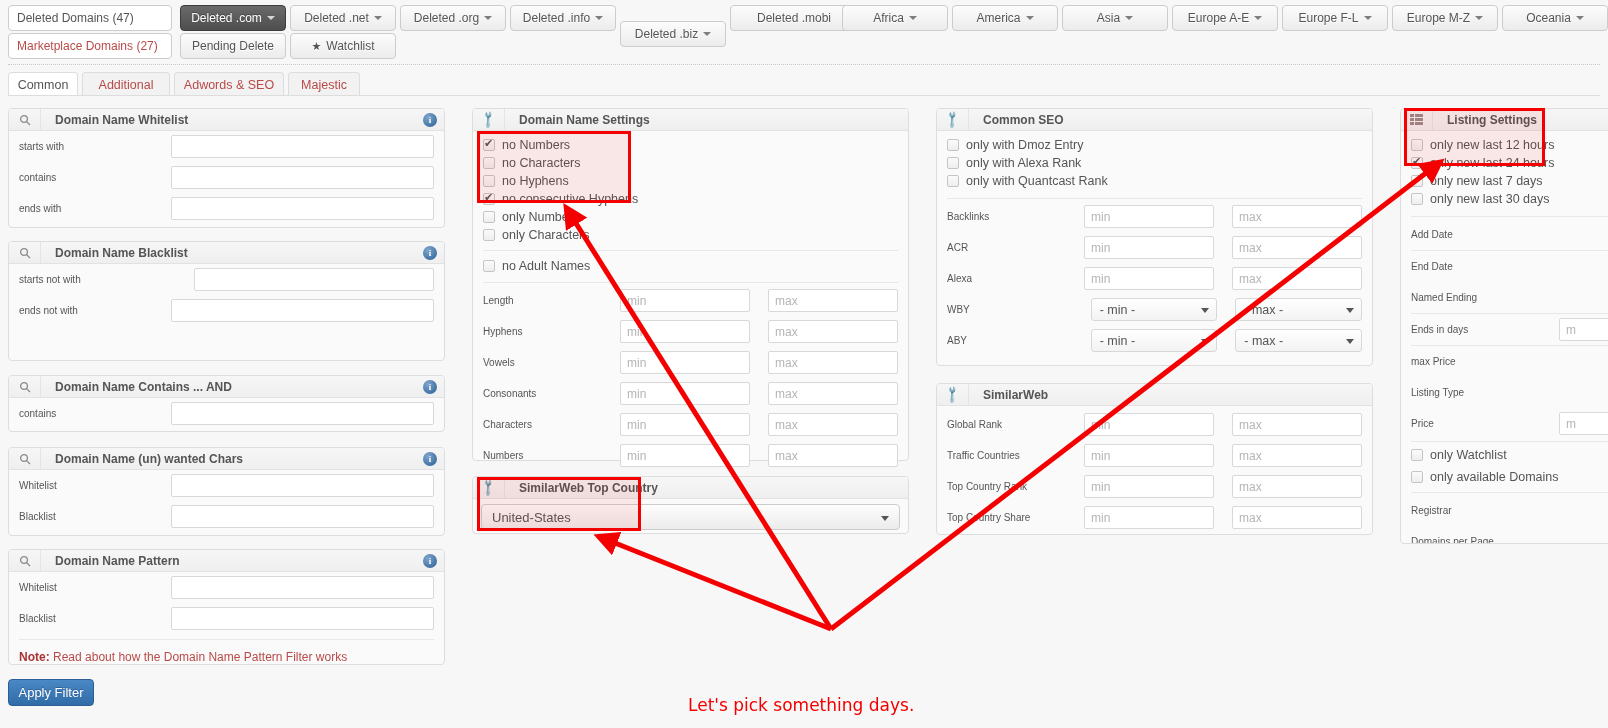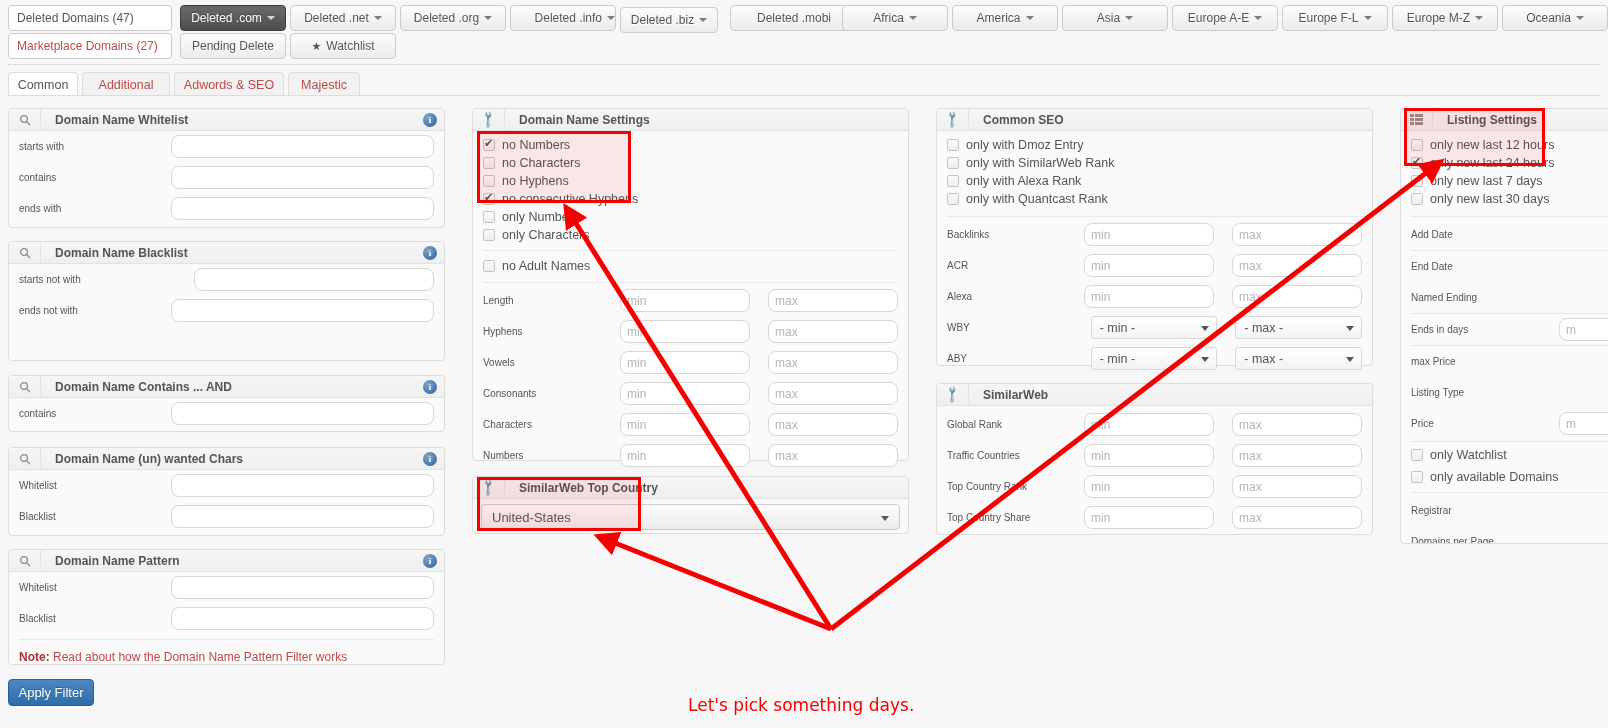--- a/index.html
+++ b/index.html
@@ -73,21 +73,21 @@
   .phead .info {
     position:absolute; right:7px; top:4px; width:14px;height:14px;border-radius:50%;
     background:radial-gradient(circle at 35% 30%, #7fa6cd 0%, #4b7bab 60%, #2f5e8d 100%);
     color:#fff; font-size:9px; font-weight:bold; text-align:center; line-height:14px;
     font-family:"Liberation Serif", serif; cursor:pointer;
   }
 
   .row { display:flex; align-items:center; height:31px; padding:0 10px; }
   .row .lbl { color:#555; font-size:10px; }
   .inp {
-    border:1px solid #d8d8d8; border-radius:8px; background:#fff;
+    border:1px solid #d8d8d8; border-radius:2px; background:#fff;
     height:23px; font-size:12px; color:#555; padding:0 6px;
     font-family:"Liberation Sans", sans-serif;
   }
   .inp::placeholder { color:#b5b5b5; }
 
   .chk { display:flex; align-items:center; height:18px; padding-left:10px; cursor:pointer; }
   .cbox {
     width:12px;height:12px;border:1px solid #c5c5c5;border-radius:2px;
     background:linear-gradient(to bottom,#fbfbfb,#eee);
     margin-right:7px; position:relative; flex:0 0 auto;
@@ -157,25 +157,25 @@
       <i class="caret"></i>
   </div>
   <div class="btn" style="left:290px; top:5px; width:106px;">
     <span>Deleted .net</span>
       <i class="caret"></i>
   </div>
   <div class="btn" style="left:400px; top:5px; width:106px;">
     <span>Deleted .org</span>
       <i class="caret"></i>
   </div>
-  <div class="btn" style="left:510px; top:5px; width:106px;justify-content:flex-end;">
+  <div class="btn" style="left:510px; top:5px; width:106px;">
     <span>Deleted .info</span>
       <i class="caret"></i>
   </div>
-  <div class="btn" style="left:620px; top:7px; width:98px;">
+  <div class="btn" style="left:620px; top:21px; width:106px;">
     <span>Deleted .biz</span>
       <i class="caret"></i>
   </div>
   <div class="btn" style="left:730px; top:5px; width:128px;">
     <span>Deleted .mobi</span>
   </div>
   <div class="btn" style="left:842px; top:5px; width:106px;">
     <span>Africa</span>
       <i class="caret"></i>
   </div>
@@ -436,24 +436,20 @@
   <div class="phead">
     <div class="hicon">
         <span class="wrench">🔧</span>
       </div>
     <div class="htitle">Common SEO</div>
   </div>
   <div style="padding-top:5px;">
     <div class="chk">
       <span class="cbox"></span>
       <span class="t">only with Dmoz Entry</span>
-    </div>
-    <div class="chk">
-      <span class="cbox"></span>
-      <span class="t">only with SimilarWeb Rank</span>
     </div>
     <div class="chk">
       <span class="cbox"></span>
       <span class="t">only with Alexa Rank</span>
     </div>
     <div class="chk">
       <span class="cbox"></span>
       <span class="t">only with Quantcast Rank</span>
     </div>
     <div class="sep" style="margin-top:8px;margin-bottom:2px;"></div>

